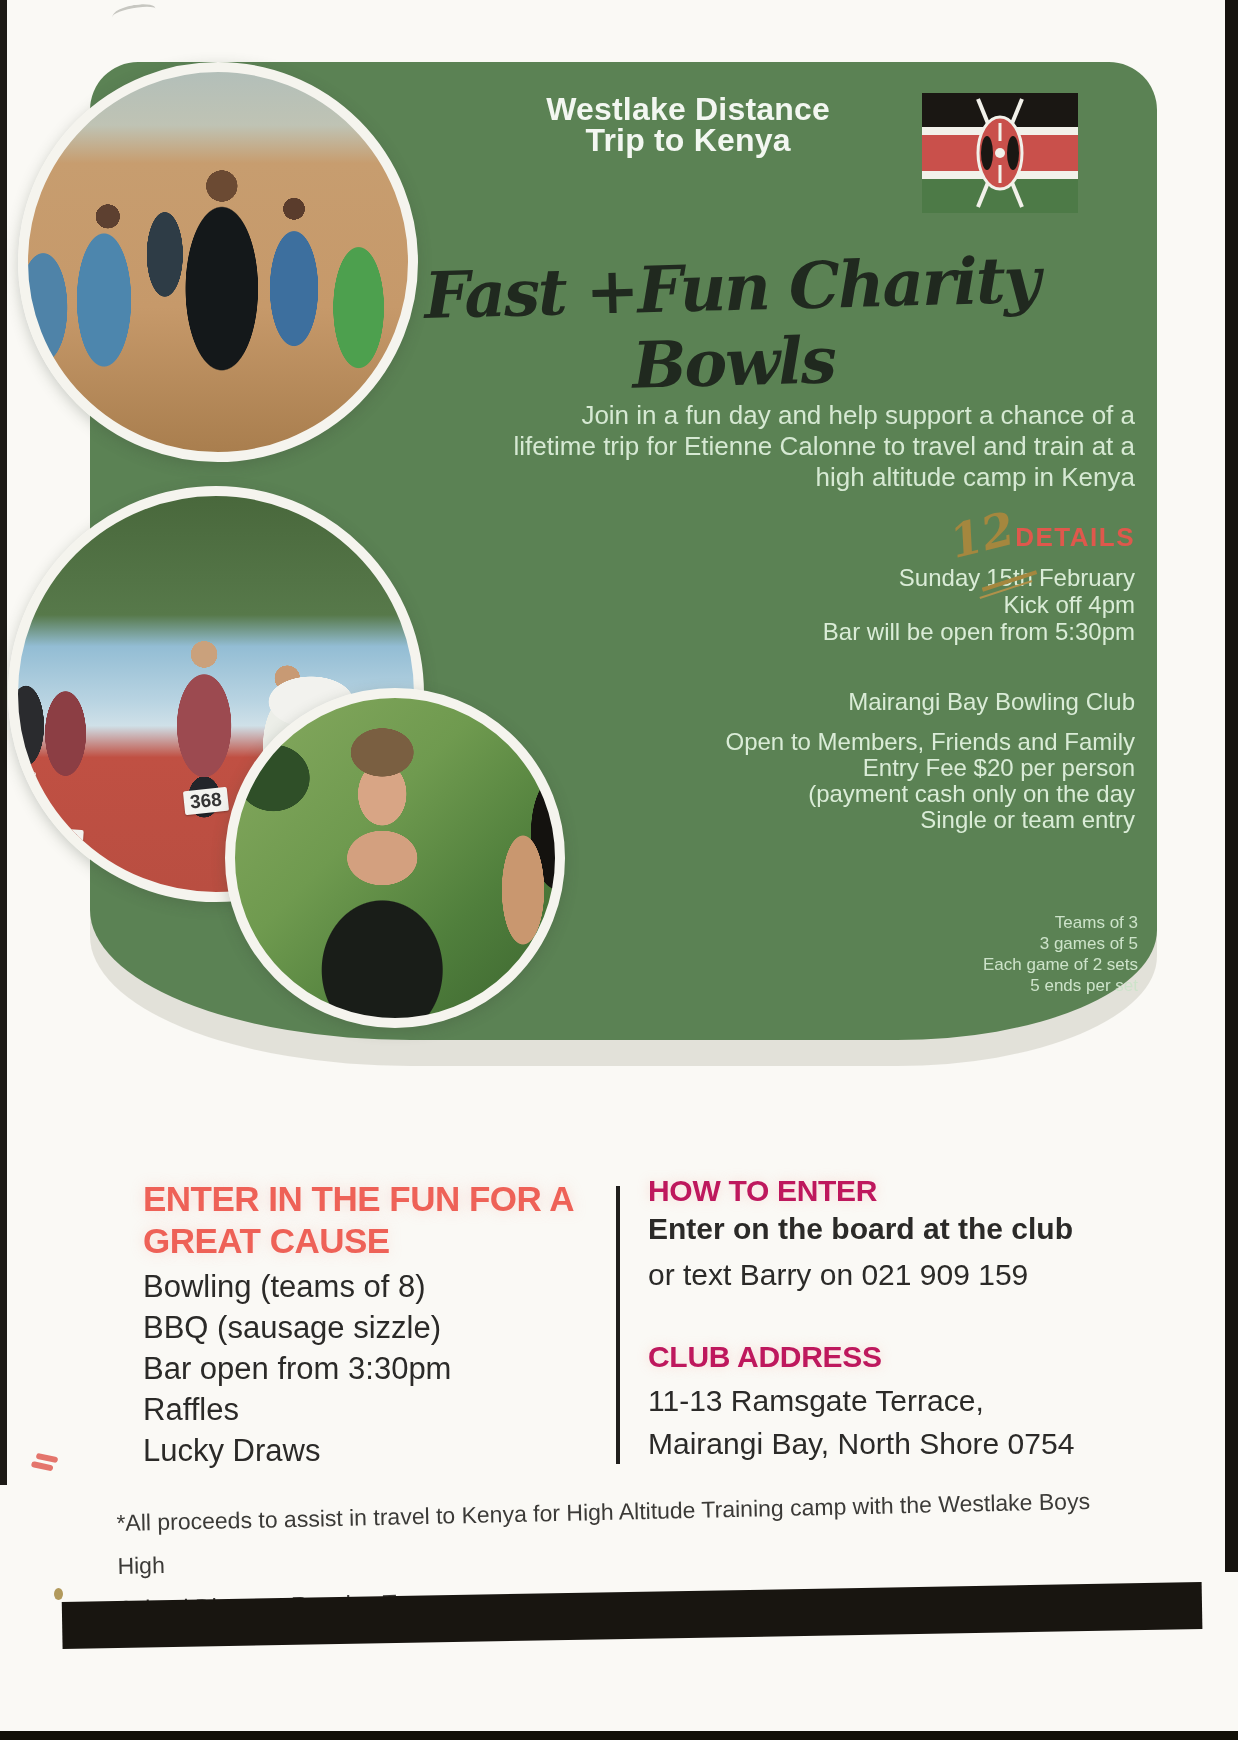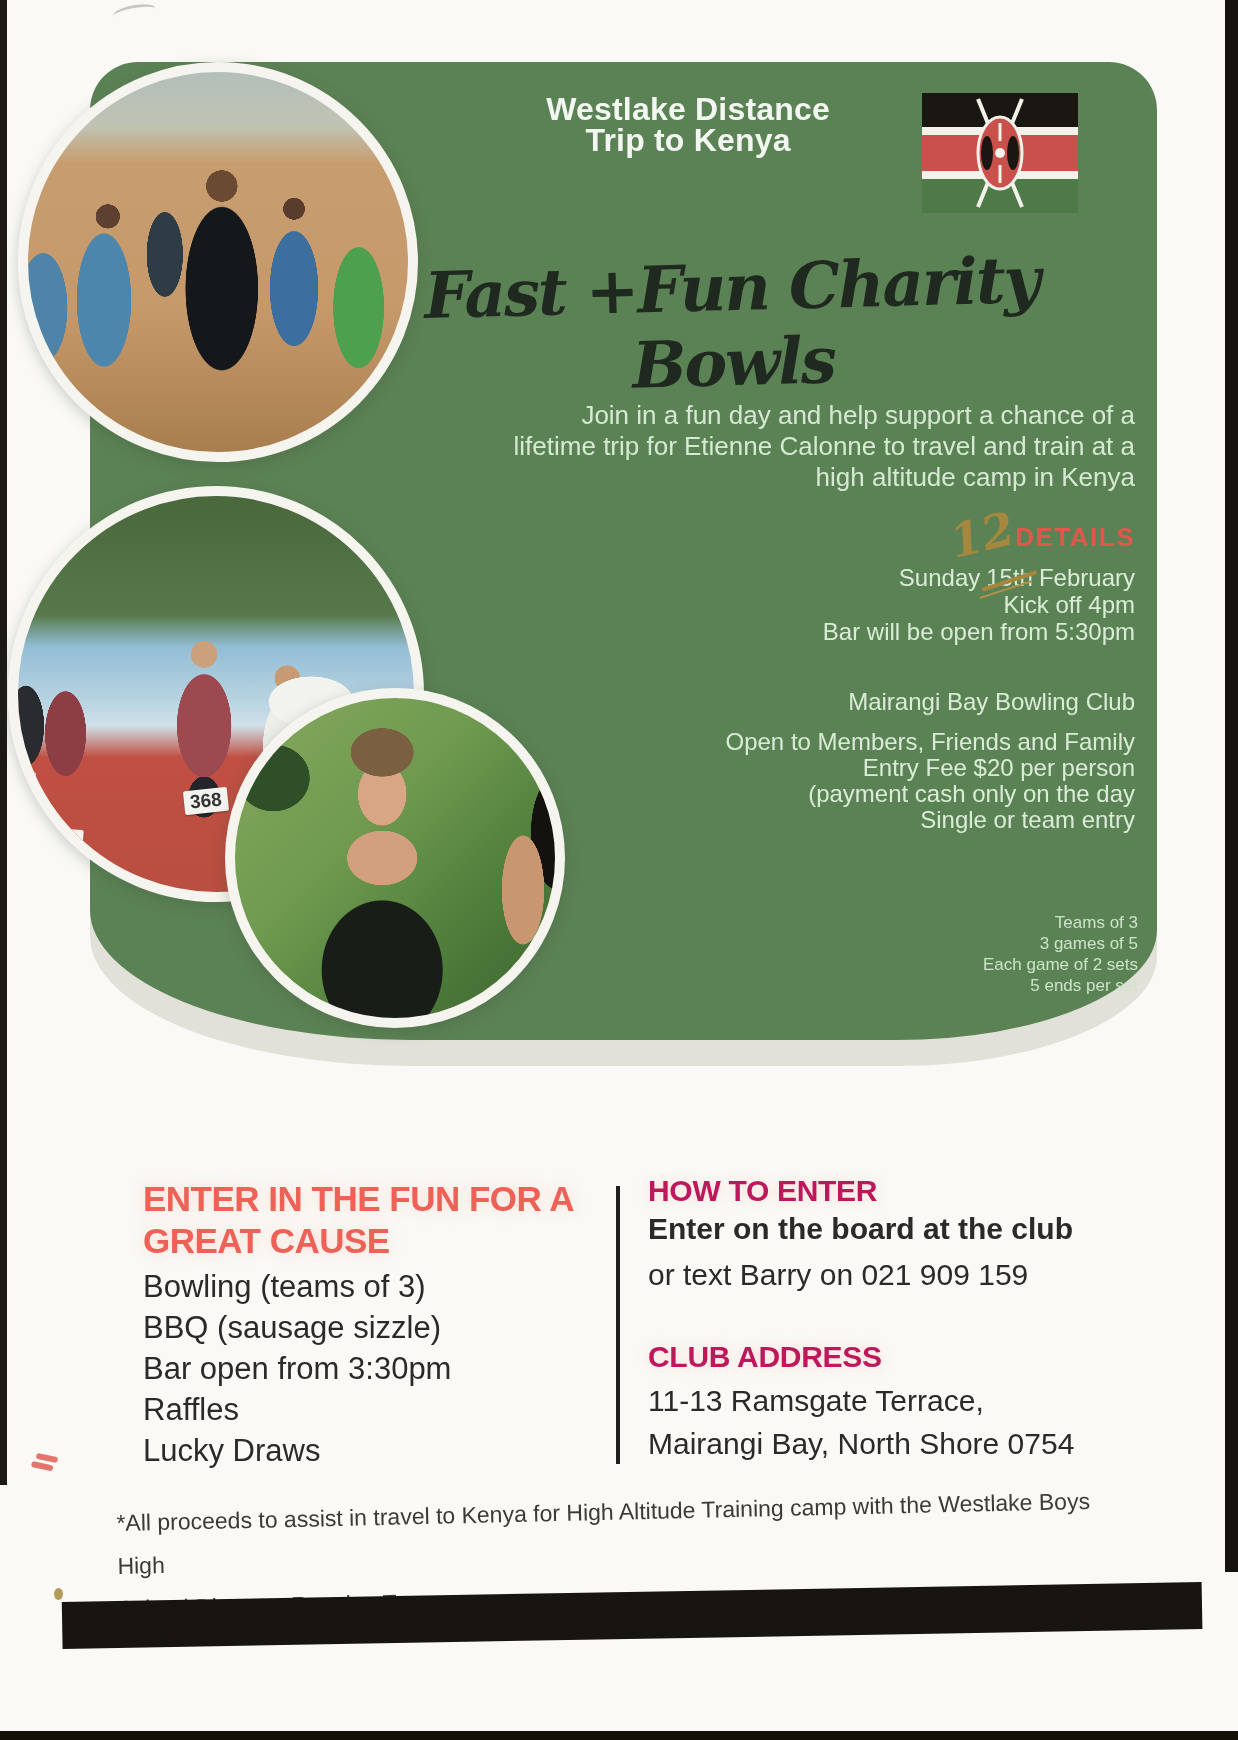--- a/index.html
+++ b/index.html
@@ -194,21 +194,21 @@
     <div>Each game of 2 sets</div>
     <div>5 ends per set</div>
   </div>
 
   <div class="cause-heading">
     <div>ENTER IN THE FUN FOR A</div>
     <div>GREAT CAUSE</div>
   </div>
 
   <div class="activities">
-    <div>Bowling (teams of 3)</div>
+    <div>Bowling (teams of 8)</div>
     <div>BBQ (sausage sizzle)</div>
     <div>Bar open from 3:30pm</div>
     <div>Raffles</div>
     <div>Lucky Draws</div>
   </div>
 
   <div class="divider"></div>
 
   <div class="sub-heading enter-heading">HOW TO ENTER</div>
   <div class="dark-line enter-line1">Enter on the board at the club</div>

